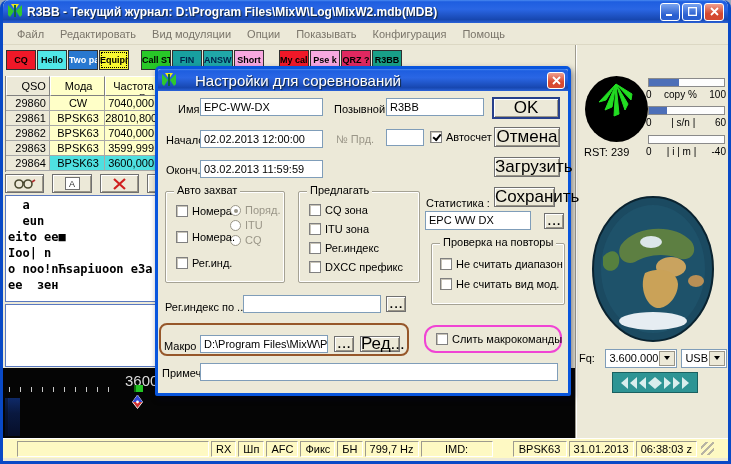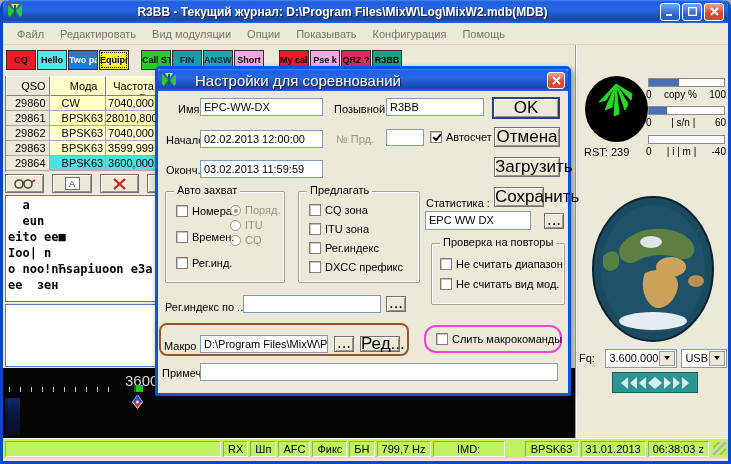--- a/index.html
+++ b/index.html
@@ -9,21 +9,21 @@
     border:3px solid #0949c6;border-top:none;
     border-radius:8px 8px 0 0;
     background:#ece9d8;overflow:hidden;
     font-family:"Liberation Sans",sans-serif;font-size:11px;color:#000;
   }
   
   .titlebar{position:absolute;left:0;top:0;width:725px;height:23px;
     background:linear-gradient(180deg,#4a8af0 0%,#1e5ee0 8%,#2a66e4 40%,#1747b0 85%,#2a62d8 100%);
     border-radius:6px 6px 0 0;display:flex;align-items:center;padding:0 4px;}
   .titlebar .title{color:#fff;font-weight:bold;font-size:12px;margin-left:4px;flex:1;
-    text-shadow:1px 1px 1px #123;white-space:nowrap;overflow:hidden;text-align:center;}
+    text-shadow:1px 1px 1px #123;white-space:nowrap;overflow:hidden;}
   .winbtn{width:20px;height:18px;margin-left:2px;border-radius:3px;border:1px solid #fff;
     display:flex;align-items:center;justify-content:center;
     background:linear-gradient(180deg,#7ba4ef,#2a5fd0 70%);color:#fff;font-weight:bold;font-size:10px;}
   .winbtn.close{background:linear-gradient(180deg,#f0a090,#d44830 60%);}
   .winbtn svg{display:block}
   
   .logo{width:16px;height:15px;}
   
   .menubar{position:absolute;left:0;top:23px;width:725px;height:22px;background:#ece9d8;
     display:flex;align-items:center;padding-left:6px;border-bottom:1px solid #dcd8c4;}
@@ -39,23 +39,23 @@
   .macro-btn.focus{outline:1px dotted #000;outline-offset:-3px;}
   
   .logtable{position:absolute;left:2px;top:76px;width:152px;height:96px;background:#ece9d8;
     border-left:1px solid #808080;overflow:hidden;}
   .logtable .hrow{display:flex;height:20px;overflow:hidden;}
   .hcell{border:1px solid; border-color:#fff #808080 #808080 #fff;background:#ece9d8;
     text-align:center;line-height:18px;overflow:hidden;}
   .hcell .l2{display:block;margin-top:-5px;font-size:10px;color:#333;}
   .trow{display:flex;height:15px;}
   .tcell{border-right:1px solid #a8a8a8;border-bottom:1px solid #a8a8a8;
-    font-size:11px;line-height:14px;overflow:hidden;white-space:nowrap;}
+    font-size:11px;line-height:14px;overflow:hidden;white-space:nowrap;text-align:center;}
   .c-qso{width:49px;text-align:right;padding-right:3px;background:#ece9d8;}
-  .c-mode{width:62px;padding-left:12px;background:#ffffc8;}
+  .c-mode{width:62px;padding-left:2px;background:#ffffc8;}
   .c-freq{width:58px;text-align:right;padding-right:2px;background:#ffffc8;}
   .trow.sel .c-mode,.trow.sel .c-freq{background:#4fe0e0;}
   
   .tbtnrow{position:absolute;left:2px;top:174px;width:152px;height:20px;display:flex;overflow:hidden;}
   .tbtn{width:40px;height:19px;margin-right:8px;background:#ece9d8;
     border:1px solid #707070;box-shadow:inset 1px 1px 0 #fff,inset -1px -1px 0 #9a9688;
     display:flex;align-items:center;justify-content:center;}
   .tbtn.part{width:10px;margin-right:0;}
   
   .pane{position:absolute;left:2px;width:152px;background:#fff;
@@ -92,22 +92,22 @@
     display:flex;align-items:center;justify-content:center;}
   .arr-down{width:0;height:0;border-left:3px solid transparent;border-right:3px solid transparent;border-top:4px solid #000;}
   .combo.fq{width:72px;margin-right:4px;}
   .combo.mode{width:52px;}
   .arrowsbtn{position:absolute;left:34px;top:327px;width:86px;height:21px;background:#2e9494;
     border:1px solid #1a6060;display:flex;align-items:center;justify-content:center;}
   .tri{width:0;height:0;margin:0 1px;}
   .tri.l{border-top:6px solid transparent;border-bottom:6px solid transparent;border-right:7px solid #d9eeee;}
   .tri.r{border-top:6px solid transparent;border-bottom:6px solid transparent;border-left:7px solid #d9eeee;}
   
-  .statusbar{position:absolute;left:0;top:438px;width:725px;height:20px;background:#bef264;
-    border-top:1px solid #fff;display:flex;align-items:center;padding:1px 2px;font-size:11px;}
+  .statusbar{position:absolute;left:0;top:438px;width:725px;height:20px;background:#fef9c3;
+    border-top:1px solid #fff;display:flex;align-items:center;padding:1px 14px;font-size:11px;}
   .scell{height:16px;line-height:15px;padding:0 4px;margin-right:2px;white-space:nowrap;
     border:1px solid;border-color:#9e9b8e #fff #fff #9e9b8e;text-align:center;}
   .scell.spacer{flex:1;}
   .sgap{width:18px;}
   .grip{width:13px;height:13px;margin-left:2px;
     background:repeating-linear-gradient(135deg,transparent 0 3px,#b8b4a4 3px 5px);}
   
   .dialog{position:absolute;left:152px;top:66px;width:416px;height:330px;z-index:10;
     border:3px solid #0855dd;border-radius:5px 5px 2px 2px;background:#ece9d8;
     box-shadow:2px 3px 6px rgba(0,0,30,.45);}
@@ -400,21 +400,21 @@
       <span class="dinput dis" style="left:228px;top:38px;width:38px;height:17px"></span>
       <span class="cb" style="left:272px;top:40px">
         <span class="cbbox checked"></span>
         <span>Автосчет</span>
       </span>
       <span class="dbtn" style="left:336px;top:36px;width:66px;height:20px;line-height:18px">Отмена</span>
 
       <span class="dlbl" style="left:8px;top:73px">Оконч.</span>
       <span class="dinput" style="left:42px;top:69px;width:123px;height:18px">03.02.2013 11:59:59</span>
       <span class="dbtn" style="left:336px;top:66px;width:66px;height:20px;line-height:18px">Загрузить</span>
-      <span class="dbtn" style="left:336px;top:96px;width:50px;height:20px;line-height:18px">Сохранить</span>
+      <span class="dbtn" style="left:336px;top:96px;width:61px;height:20px;line-height:18px">Сохранить</span>
 
       <div class="group" style="left:7px;top:100px;width:120px;height:92px">
         <span class="legend">Авто захват</span>
         <span class="cb" style="left:10px;top:13px">
           <span class="cbbox"></span>
           <span>Номера</span>
         </span>
         <span class="radio" style="left:64px;top:12px">
           <span class="rbox sel"></span>
           <span>Поряд.</span>
@@ -422,21 +422,21 @@
         <span class="radio" style="left:64px;top:27px">
           <span class="rbox"></span>
           <span>ITU</span>
         </span>
         <span class="radio" style="left:64px;top:42px">
           <span class="rbox"></span>
           <span>CQ</span>
         </span>
         <span class="cb" style="left:10px;top:39px">
           <span class="cbbox"></span>
-          <span>Времен.</span>
+          <span>Номера.</span>
         </span>
         <span class="cb" style="left:10px;top:65px">
           <span class="cbbox"></span>
           <span>Рег.инд.</span>
         </span>
       </div>
 
       <div class="group" style="left:140px;top:100px;width:122px;height:92px">
         <span class="legend">Предлагать</span>
         <span class="cb" style="left:10px;top:12px">

